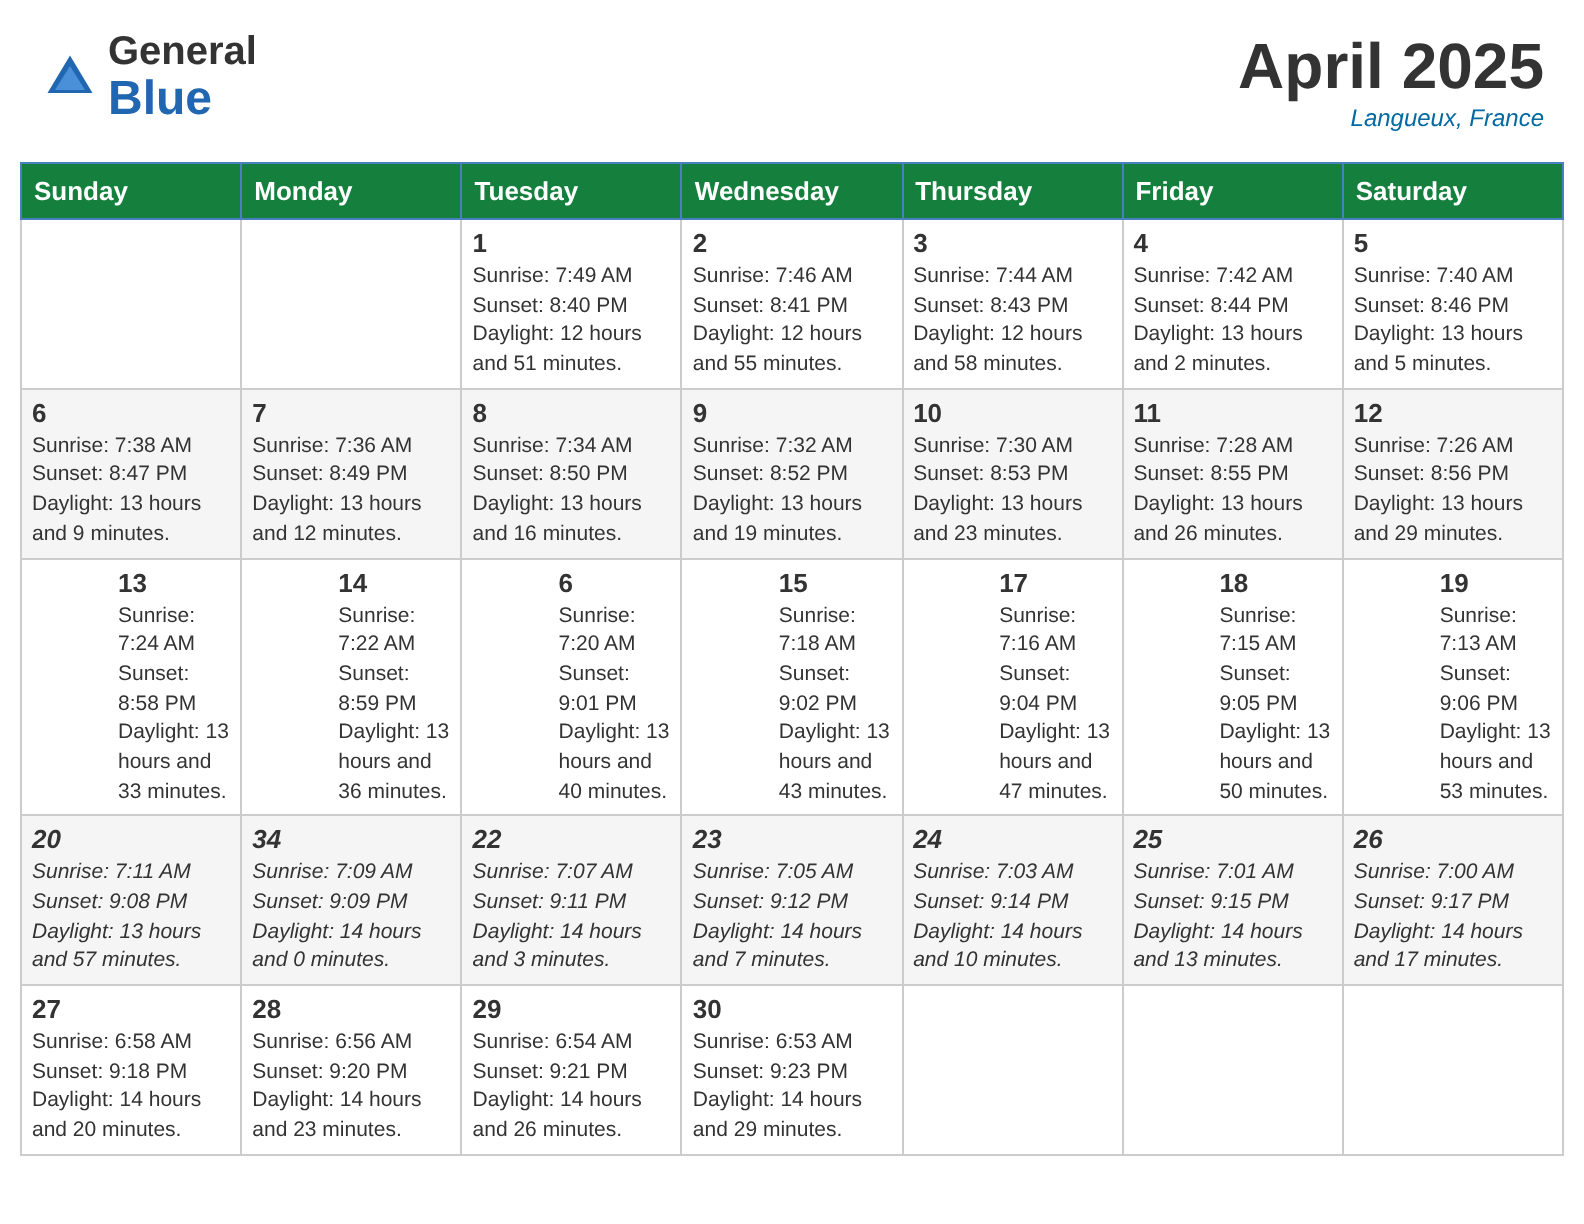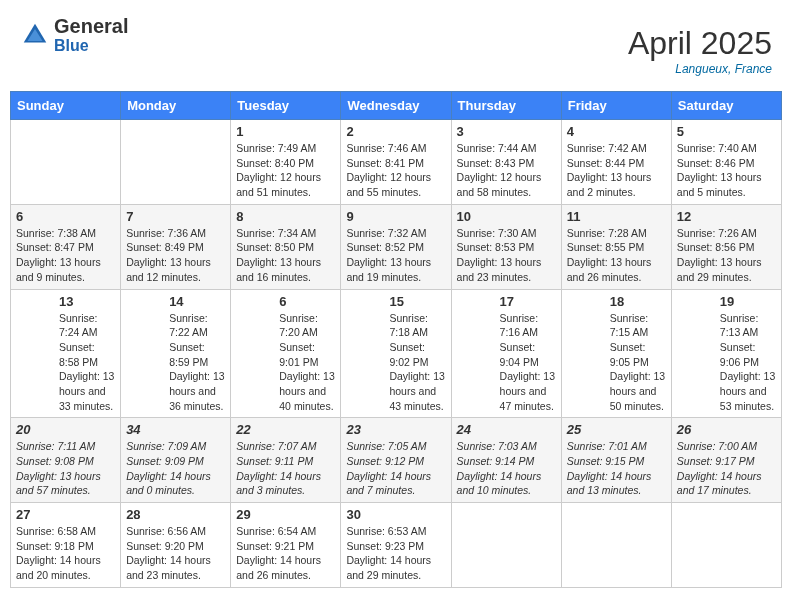--- a/index.html
+++ b/index.html
@@ -25,50 +25,49 @@
       display: flex;
       flex-direction: column;
       line-height: 1.1;
     }
     .logo-general {
       font-size: 20px;
       font-weight: bold;
       color: #333;
     }
     .logo-blue {
-      font-size: 16px;
+      font-size: 24px;
       font-weight: bold;
       color: #2166b0;
     }
     .logo-icon {
       width: 30px;
       height: 30px;
       margin-right: 4px;
     }
     .title-block {
       text-align: right;
     }
     .month-title {
       font-size: 32px;
-      font-weight: normal;
-      color: #333;
-      margin-top: 10px;
+      font-weight: bold;
+      color: #333;
     }
     .location-title {
       font-size: 12px;
       color: #0369a1;
       font-style: italic;
     }
     .calendar {
       width: 100%;
       border-collapse: collapse;
       border: 1px solid #ccc;
     }
     .calendar th {
-      background-color: #3b82f6;
+      background-color: #15803d;
       color: #fff;
       text-align: left;
       padding: 6px 6px;
       font-size: 13px;
       border: 1px solid #4a80c0;
     }
     .calendar td {
       vertical-align: top;
       padding: 4px 5px;
       border: 1px solid #ccc;

